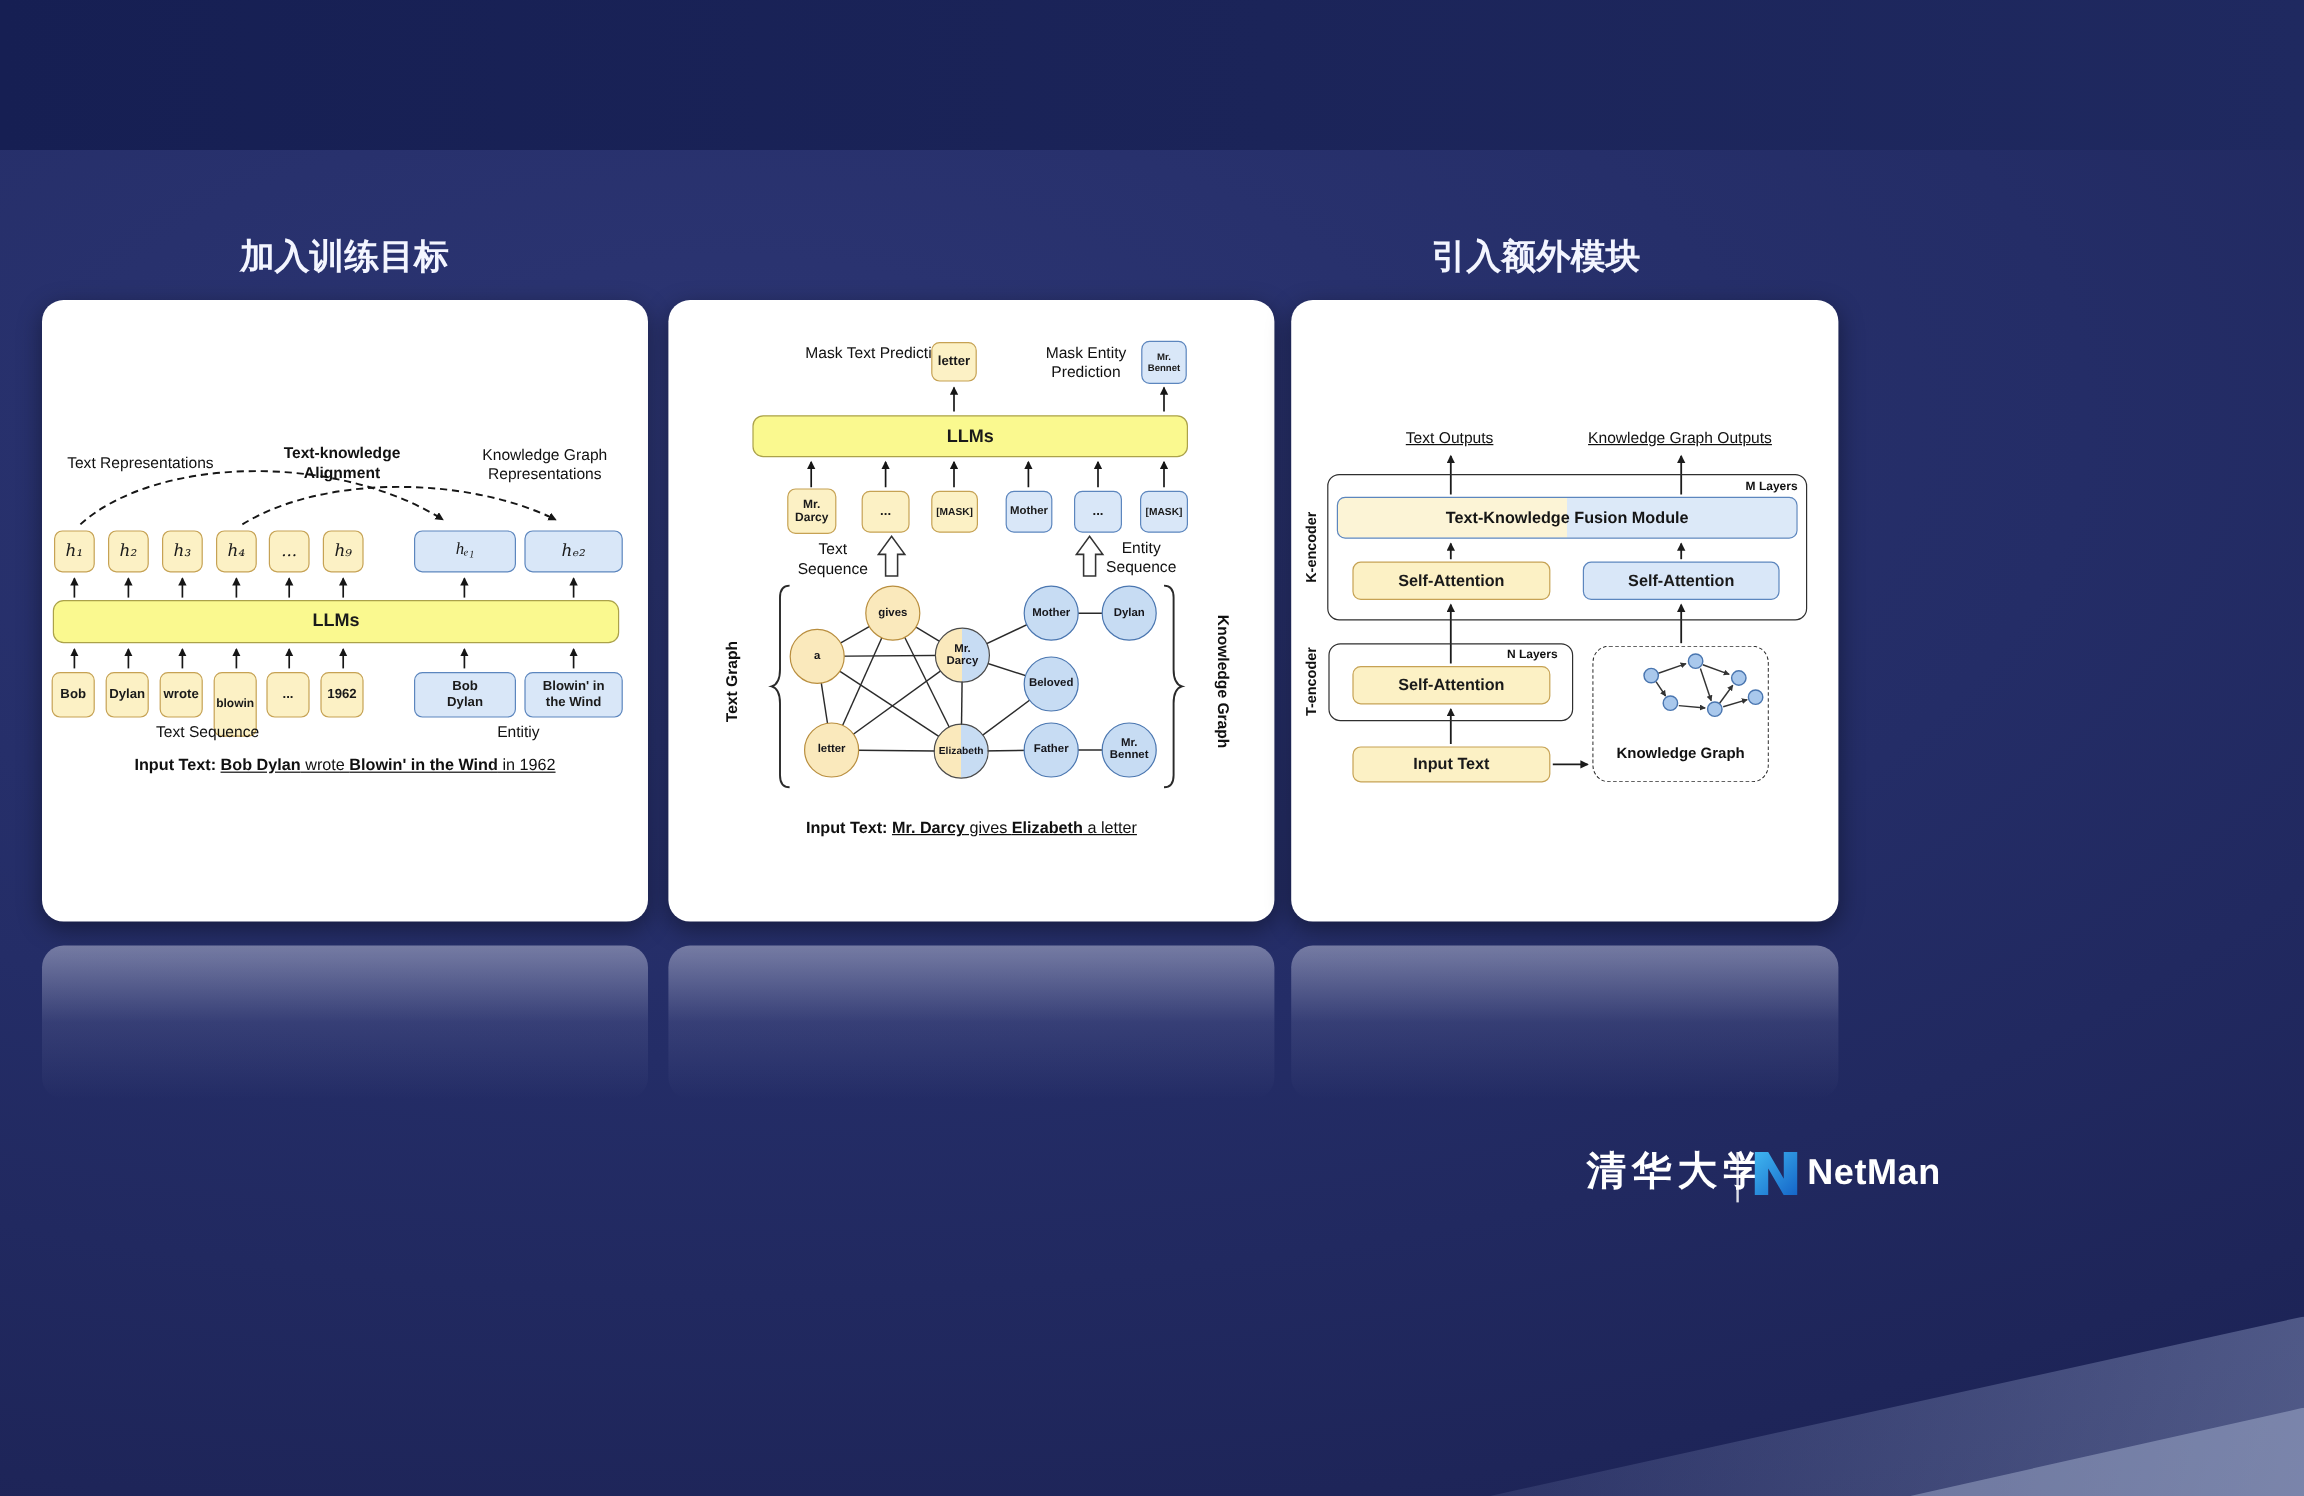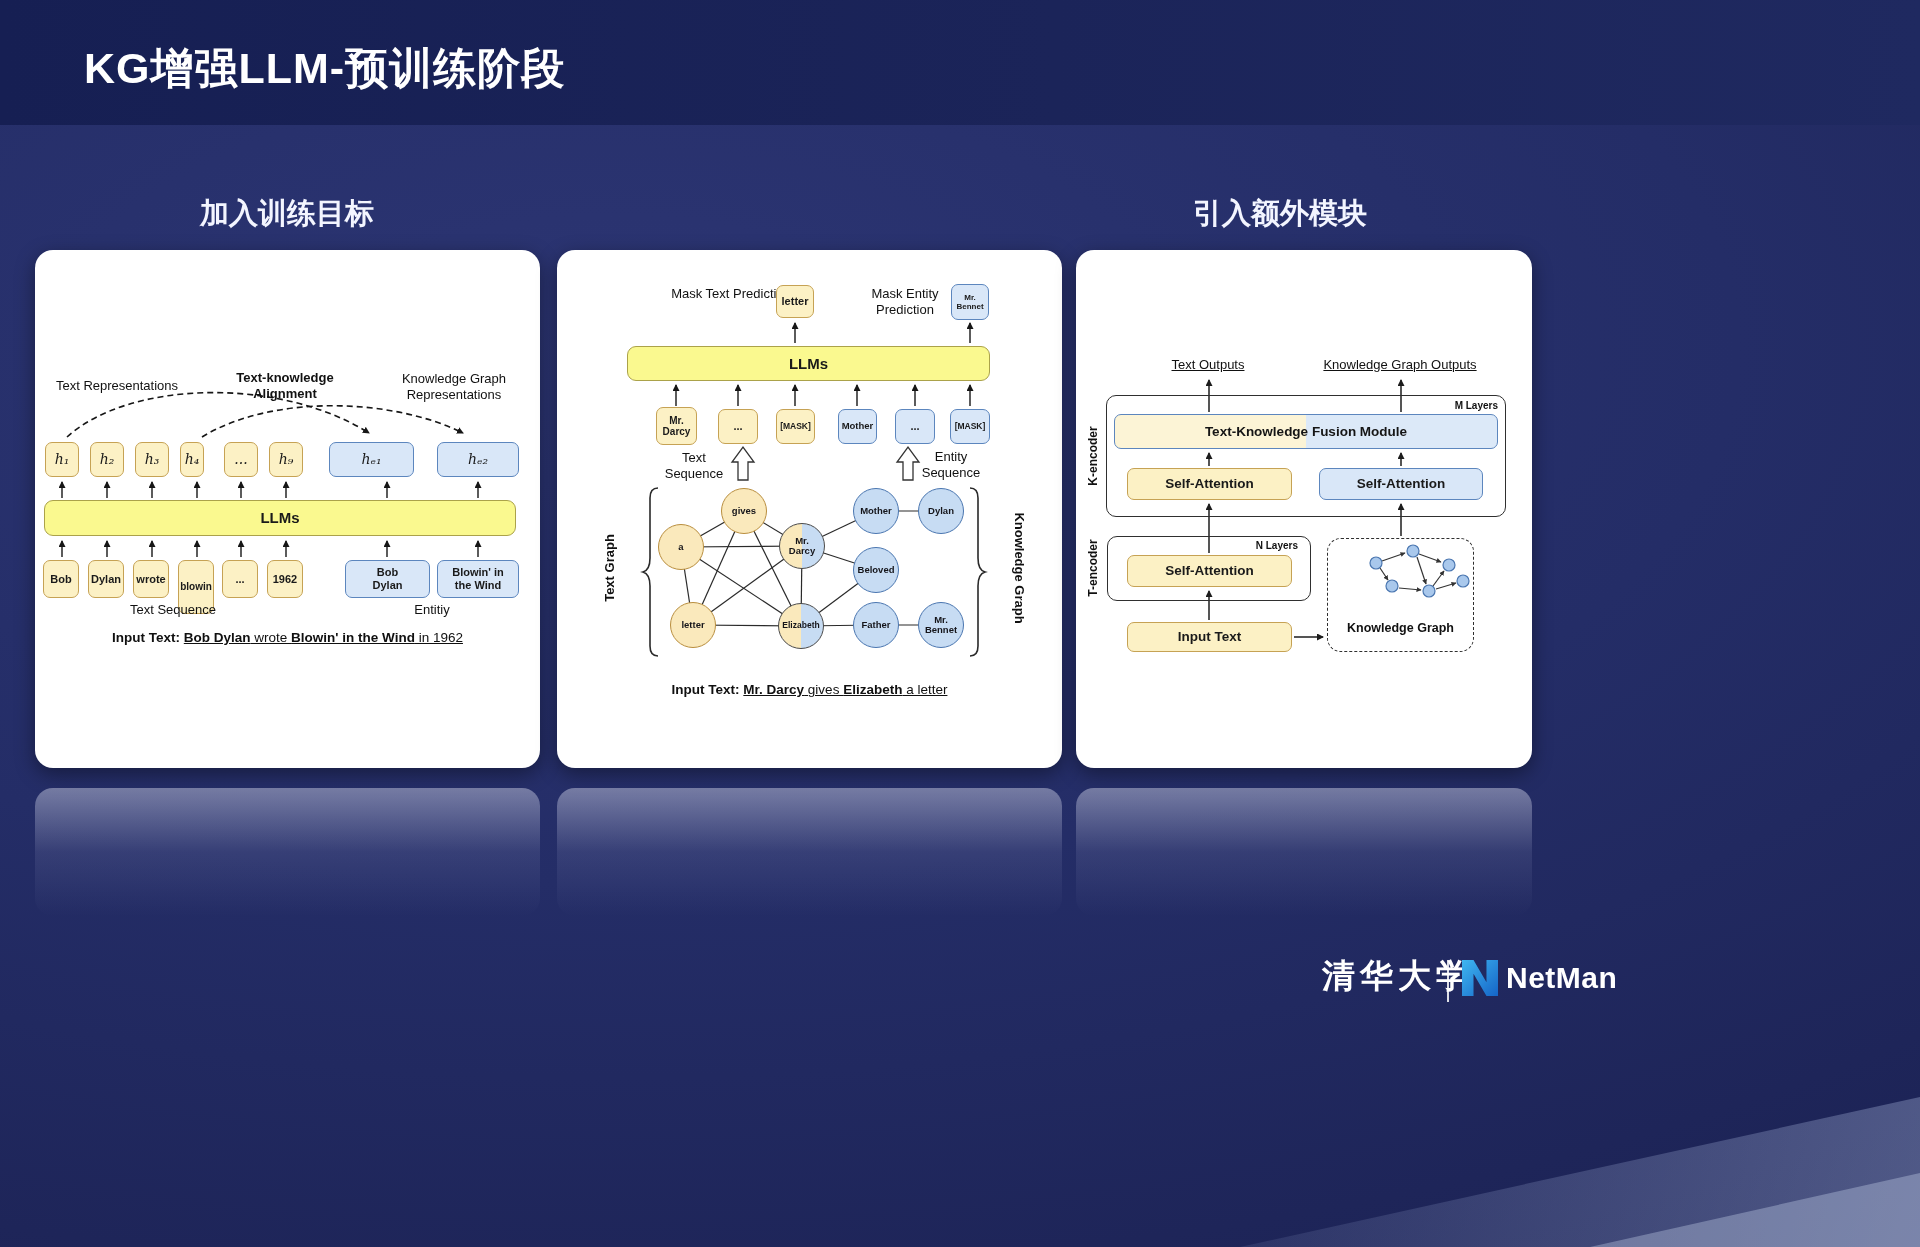--- a/index.html
+++ b/index.html
@@ -82,21 +82,20 @@
   .netman-icon { width:36px; height:36px; background:linear-gradient(135deg,#3FB6F0,#1565C8);
     clip-path:polygon(0 100%,0 0,32% 0,68% 62%,68% 0,100% 0,100% 100%,68% 100%,32% 38%,32% 100%); }
   .netman-text { color:#ffffff; font-size:30px; font-weight:bold; letter-spacing:0.5px; }
 </style>
 </head>
 <body>
 
 <div class="slide">
 
   <div class="header-band"></div>
-  <div class="slide-title">KG增强LLM-预训练阶段</div>
 
   <div class="section-heading" style="left:137px;">加入训练目标</div>
   <div class="section-heading" style="left:1130px;">引入额外模块</div>
 
   <div class="card" style="left:35px; width:505px;">
     <svg class="ov" width="505" height="520" viewBox="0 0 505 520">
       <defs>
         <marker id="p1a" markerWidth="8" markerHeight="8" refX="6" refY="3.5" orient="auto" markerUnits="userSpaceOnUse">
           <path d="M0,0 L7,3.5 L0,7 Z" fill="#161616"></path>
         </marker>
@@ -127,24 +126,24 @@
       </g>
     </svg>
 
     <div class="lbl" style="left:17px; top:128px; width:130px;">Text Representations</div>
     <div class="lbl bold" style="left:185px; top:120px; width:130px;">Text-knowledge Alignment</div>
     <div class="lbl" style="left:349px; top:121px; width:140px;">Knowledge Graph Representations</div>
 
     <div class="bx y hbx" style="left:10px; top:192px; width:34px; height:35px;">h₁</div>
     <div class="bx y hbx" style="left:55px; top:192px; width:34px; height:35px;">h₂</div>
     <div class="bx y hbx" style="left:100px; top:192px; width:34px; height:35px;">h₃</div>
-    <div class="bx y hbx" style="left:145px; top:192px; width:24px; height:35px;">h₄</div>
+    <div class="bx y hbx" style="left:145px; top:192px; width:34px; height:35px;">h₄</div>
     <div class="bx y hbx" style="left:189px; top:192px; width:34px; height:35px;">...</div>
     <div class="bx y hbx" style="left:234px; top:192px; width:34px; height:35px;">h₉</div>
-    <div class="bx b hbx" style="left:294px; top:192px; width:85px; height:35px;">hₑ₁</div>
+    <div class="bx b hbx" style="left:310px; top:192px; width:85px; height:35px;font-family:Liberation Serif, serif;">hₑ₁</div>
     <div class="bx b hbx" style="left:402px; top:192px; width:82px; height:35px;">hₑ₂</div>
 
     <div class="bx llm" style="left:9px; top:250px; width:472px; height:36px;">LLMs</div>
 
     <div class="bx y" style="left:8px; top:310px; width:36px; height:38px;">Bob</div>
     <div class="bx y" style="left:53px; top:310px; width:36px; height:38px;">Dylan</div>
     <div class="bx y" style="left:98px; top:310px; width:36px; height:38px;">wrote</div>
     <div class="bx y" style="left:143px; top:310px; width:36px; height:54px; font-size:10px;">blowin</div>
     <div class="bx y" style="left:187px; top:310px; width:36px; height:38px;">...</div>
     <div class="bx y" style="left:232px; top:310px; width:36px; height:38px;">1962</div>

